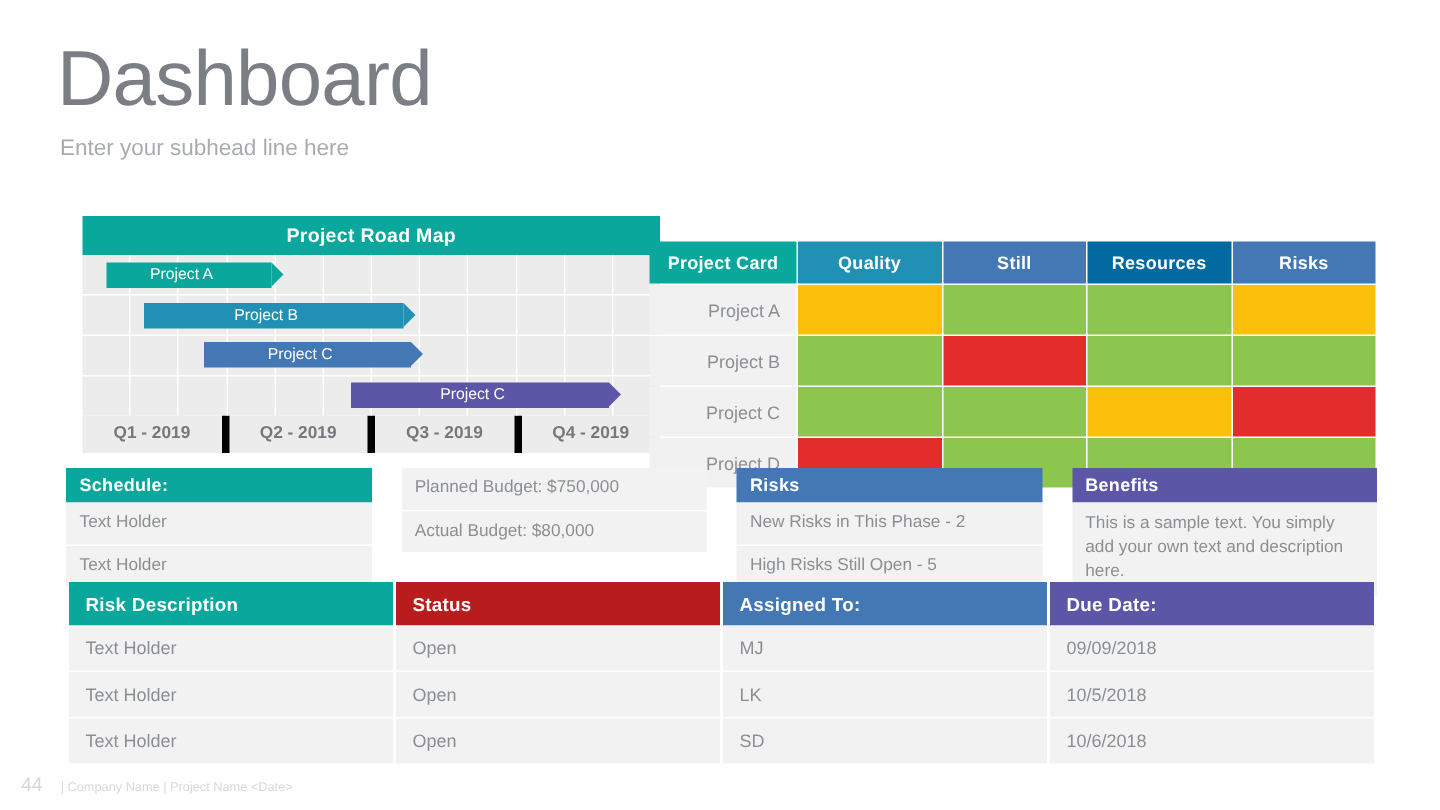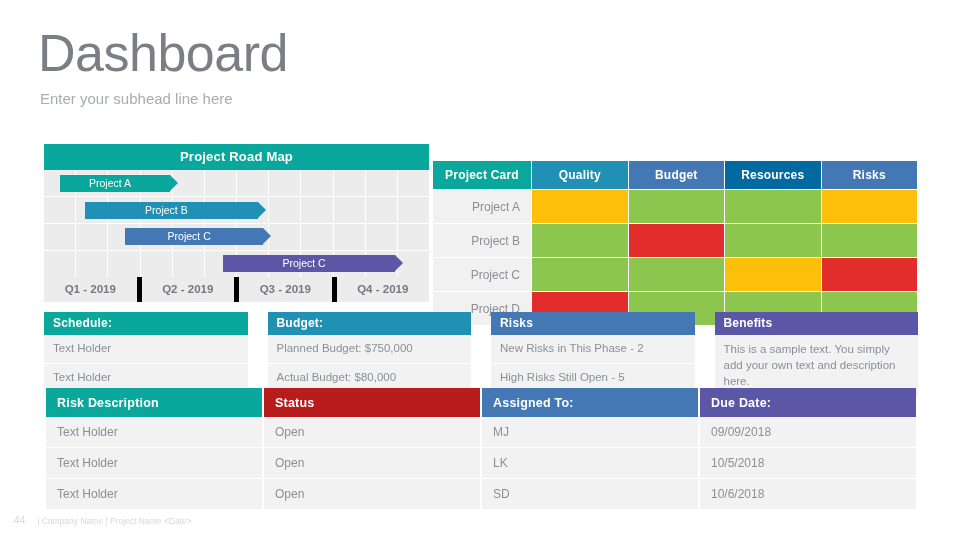--- a/index.html
+++ b/index.html
@@ -31,21 +31,21 @@
     left: 40px;
     top: 90px;
     font-size: 15px;
     color: #a8acb1;
     font-weight: 400;
   }
 
   
   .gantt {
     position: absolute;
-    left: 44px;
+    left: 55px;
     top: 144px;
     width: 385px;
   }
   .gantt-header {
     background: #0aa79c;
     color: #ffffff;
     font-size: 13px;
     font-weight: bold;
     text-align: center;
     height: 26px;
@@ -222,21 +222,21 @@
   .footer {
     position: absolute;
     left: 14px;
     top: 515px;
     display: flex;
     align-items: baseline;
     gap: 12px;
     color: #d6d8da;
     font-size: 8.5px;
   }
-  .footer .pageno { font-size: 10px; }
+  .footer .pageno { font-size: 13px; }
 </style>
 </head>
 <body>
 
 <div class="slide-title">Dashboard</div>
 <div class="slide-subtitle">Enter your subhead line here</div>
 
 <div class="gantt">
   <div class="gantt-header">Project Road Map</div>
   <div class="gantt-body">
@@ -274,21 +274,21 @@
       <div class="qcell">Q4 - 2019</div>
     </div>
 </div>
 
 <div class="pcard">
   <table>
     <thead>
       <tr id="pcard-head">
           <th style="background: rgb(10, 167, 156); width: 96px;">Project Card</th>
           <th style="background: rgb(33, 144, 181);">Quality</th>
-          <th style="background: rgb(67, 120, 181);">Budget</th>
+          <th style="background: rgb(67, 120, 181);">Still</th>
           <th style="background: #0369a1;">Resources</th>
           <th style="background: rgb(67, 120, 181);">Risks</th>
         </tr>
     </thead>
     <tbody id="pcard-body">
         <tr>
           <td class="rowlabel">Project A</td>
           <td class="status" style="background: rgb(252, 192, 10);"></td>
           <td class="status" style="background: rgb(141, 198, 79);"></td>
           <td class="status" style="background: rgb(141, 198, 79);"></td>
@@ -319,21 +319,20 @@
   </table>
 </div>
 
 <div class="infostrip">
   <div class="infocol">
     <div class="ih" style="background: rgb(10, 167, 156);">Schedule:</div>
     <div class="irow">Text Holder</div>
     <div class="irow">Text Holder</div>
   </div>
   <div class="infocol">
-    <div class="ih" style="background: rgb(33, 144, 181);">Budget:</div>
     <div class="irow">Planned Budget: $750,000</div>
     <div class="irow">Actual Budget: $80,000</div>
   </div>
   <div class="infocol">
     <div class="ih" style="background: rgb(67, 120, 181);">Risks</div>
     <div class="irow">New Risks in This Phase - 2</div>
     <div class="irow">High Risks Still Open - 5</div>
   </div>
   <div class="infocol">
     <div class="ih" style="background: rgb(91, 87, 166);">Benefits</div>

